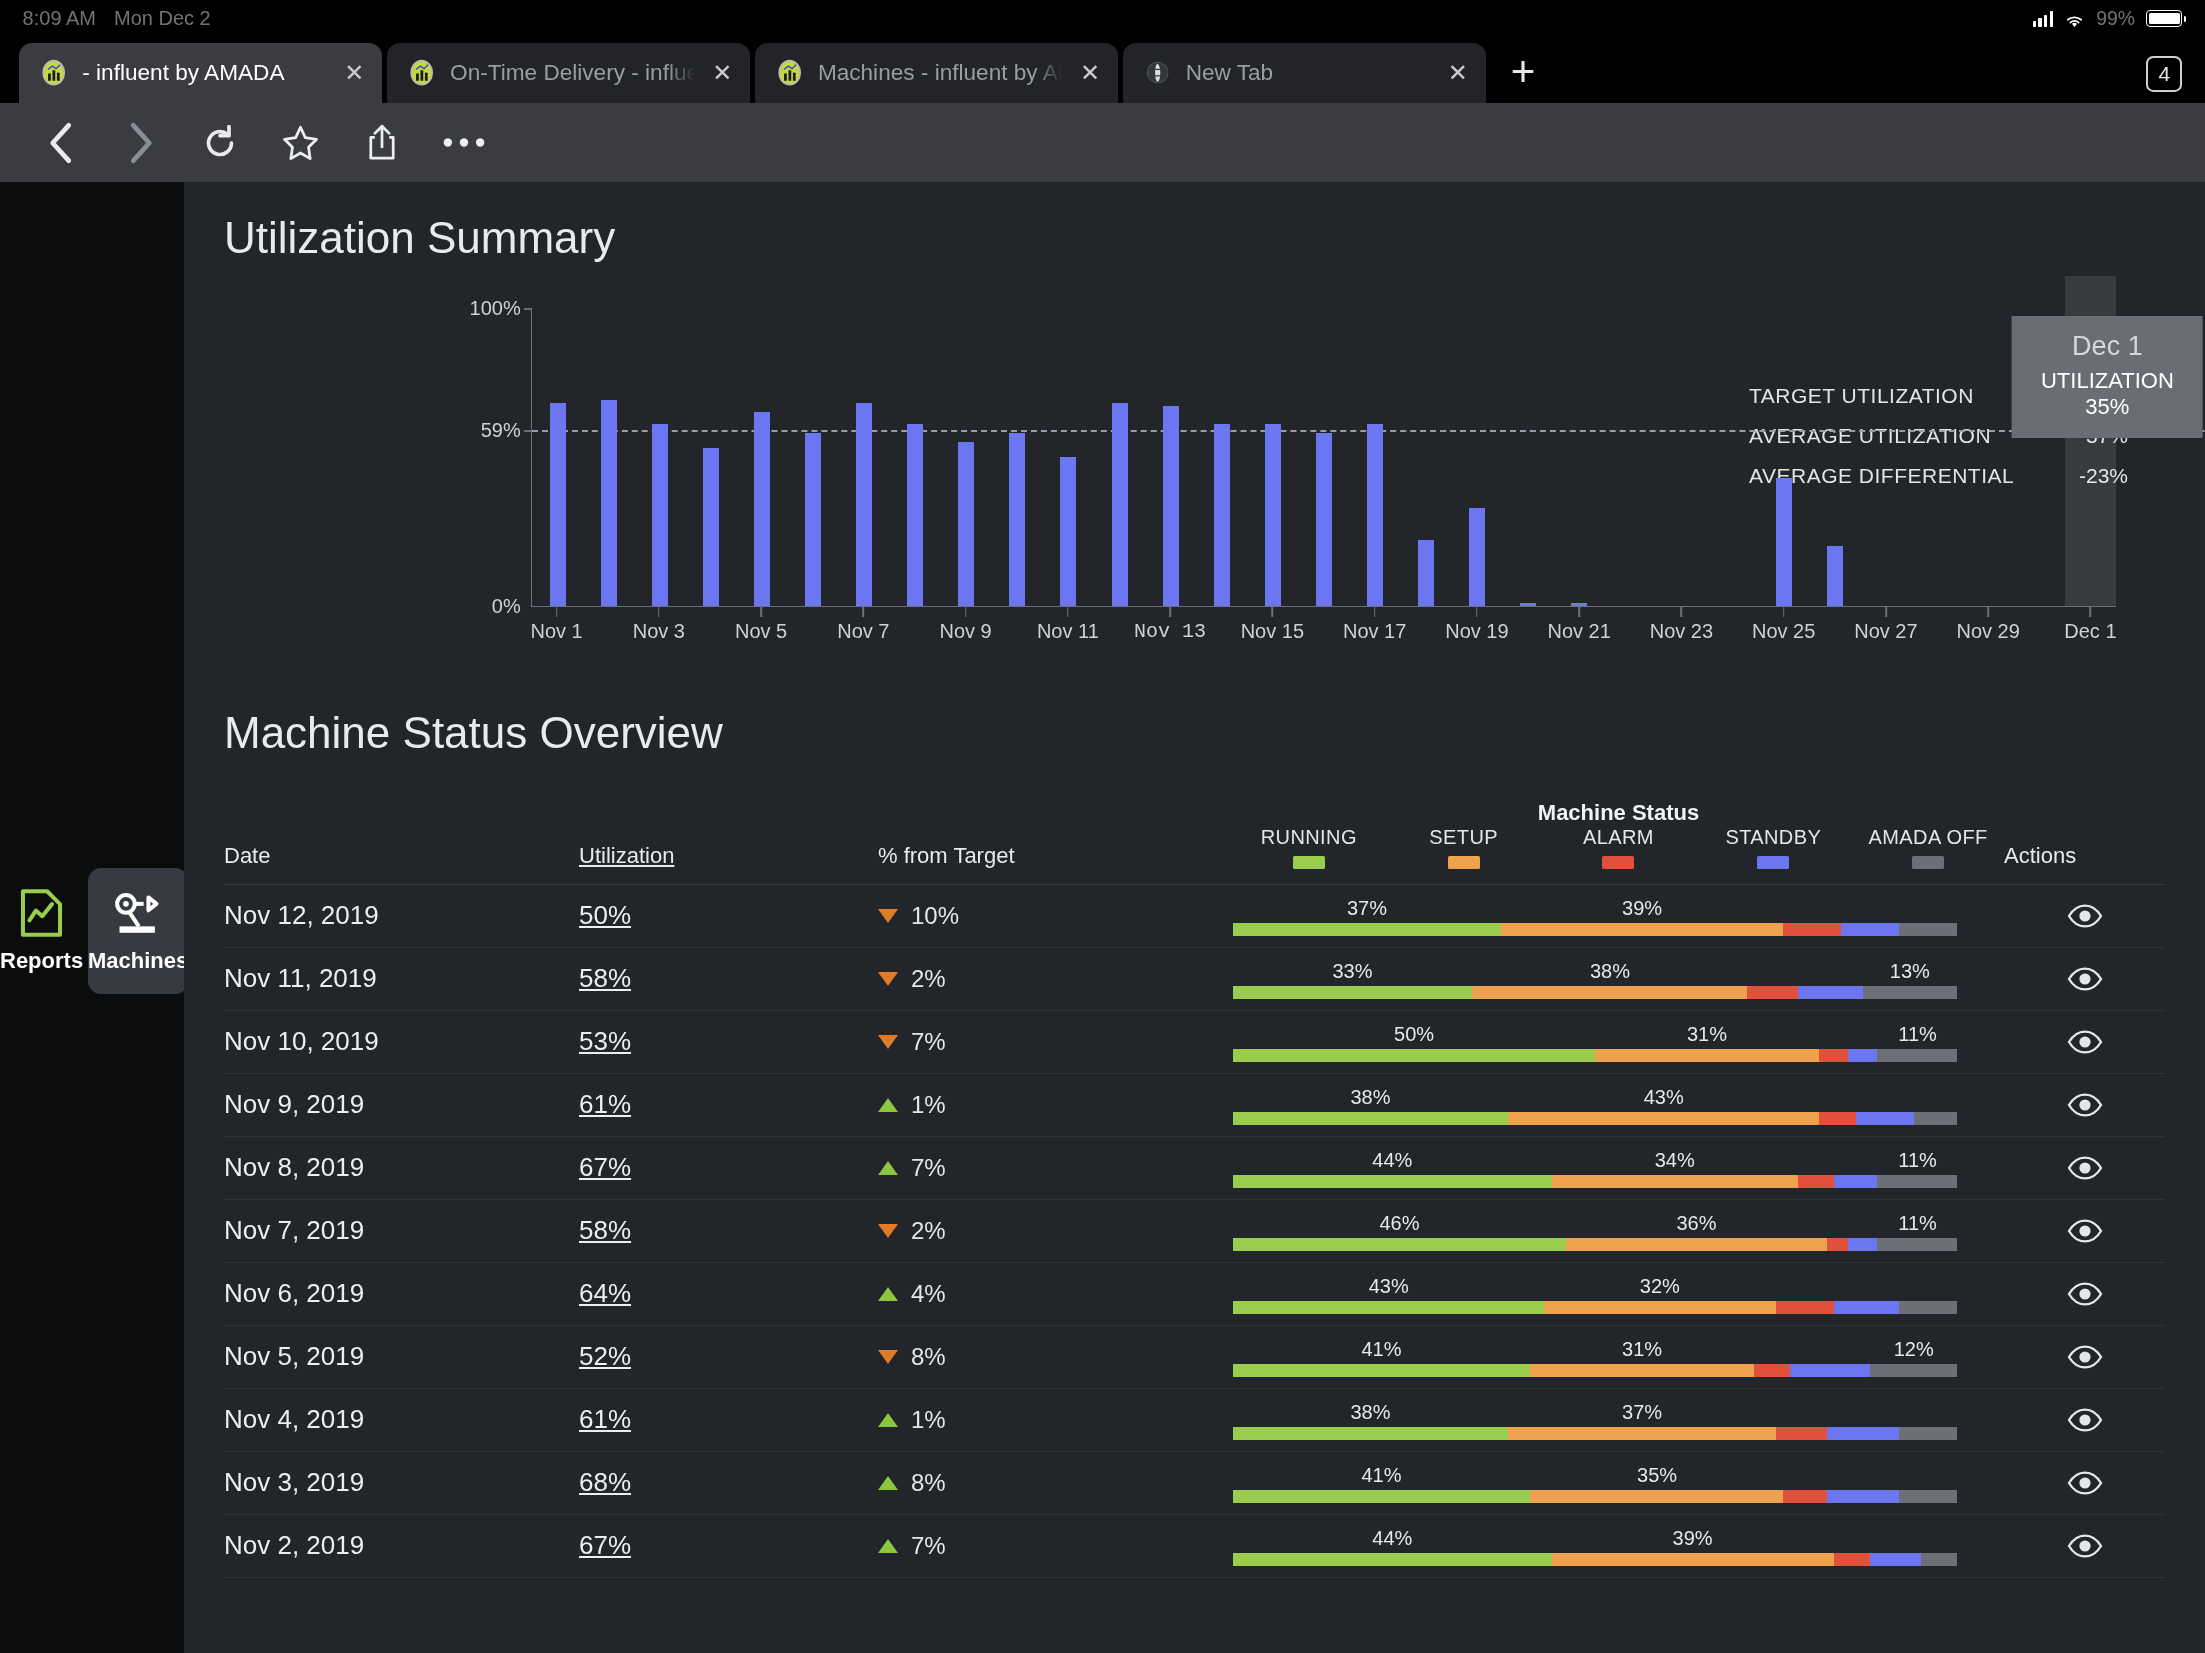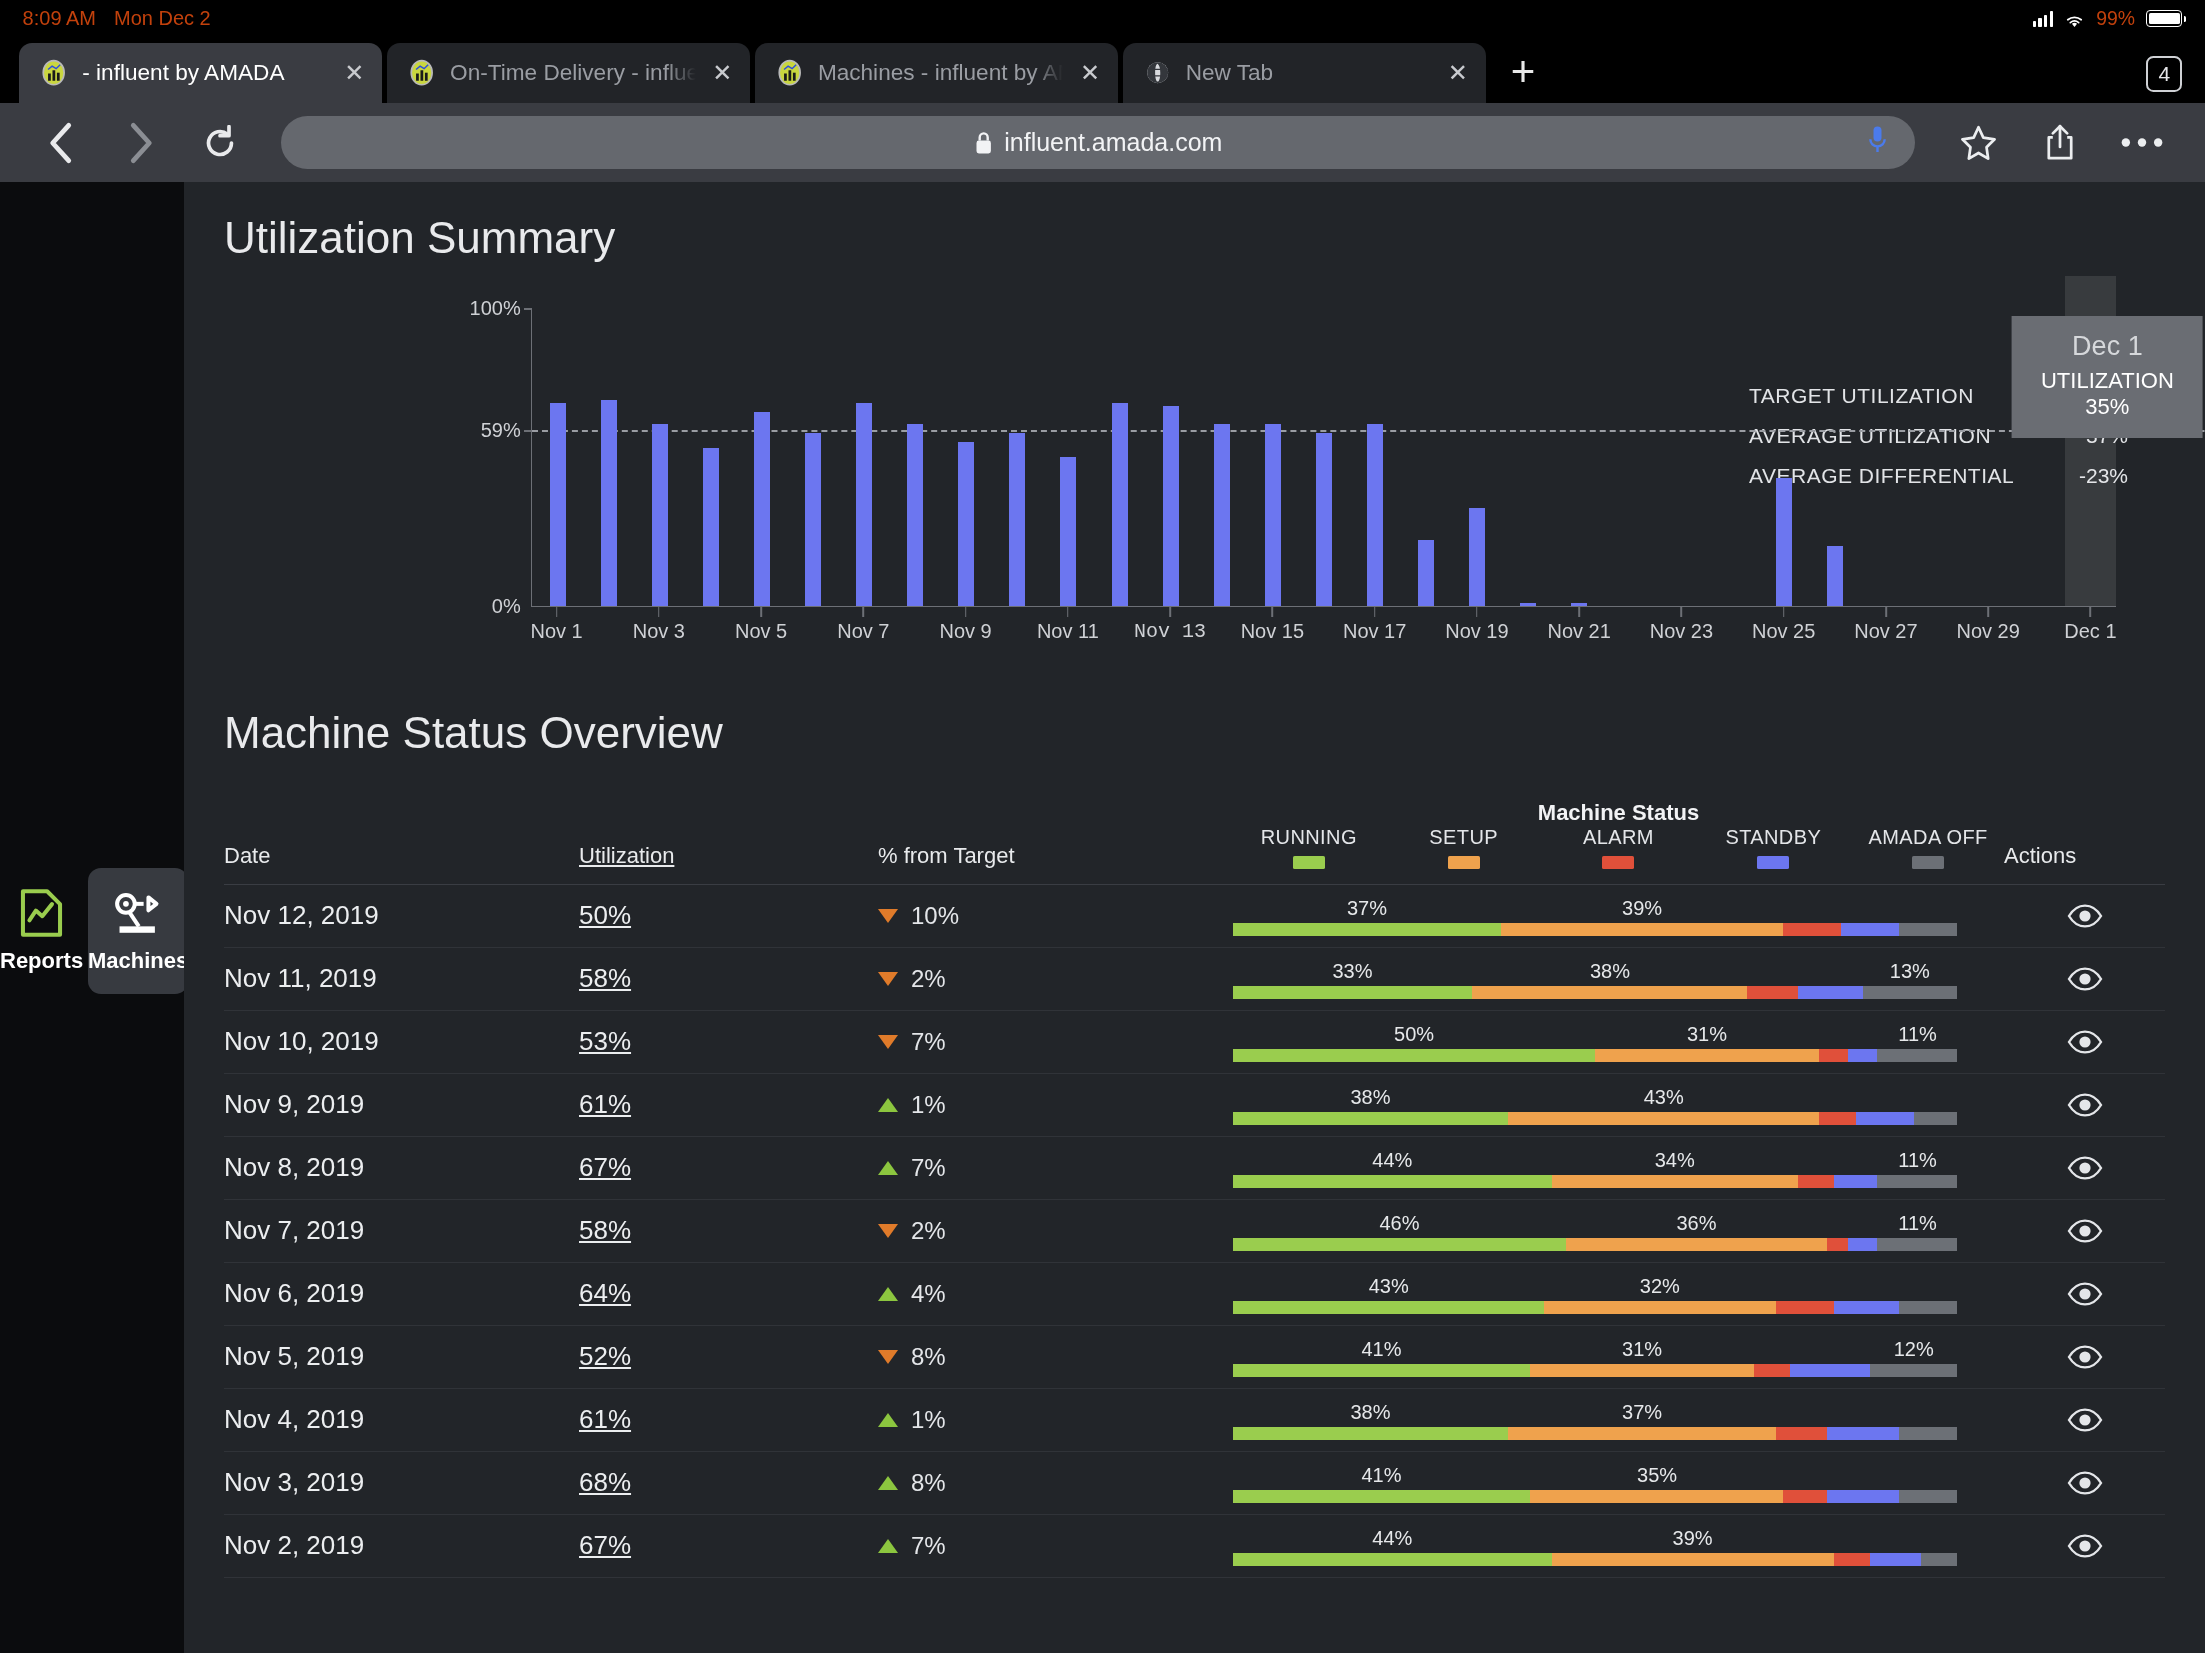--- a/index.html
+++ b/index.html
@@ -8,21 +8,21 @@
     background: #000;
     font-family: "Liberation Sans", sans-serif;
     overflow: hidden;
   }
 
   
   .status-bar {
     height: 37px; width: 100%;
     display: flex; align-items: center;
     padding: 0 22.6px;
-    color: #c2410c; font-size: 20px;
+    color: #737373; font-size: 20px;
     background: #000;
   }
   .status-left { display: flex; align-items: center; gap: 18px; }
   .status-right { margin-left: auto; display: flex; align-items: center; gap: 11.3px; }
   .sig-bars { display: flex; align-items: flex-end; gap: 2.4px; height: 16px; }
   .sig-bars i { display: block; width: 3.2px; background: #fff; border-radius: 0.8px; }
   .sig-bars i:nth-child(1){height:5.7px}
   .sig-bars i:nth-child(2){height:9px}
   .sig-bars i:nth-child(3){height:12px}
   .sig-bars i:nth-child(4){height:15.3px}
@@ -371,36 +371,20 @@
         <polyline points="10,8 30,30 10,52" stroke="#8b8e94" stroke-width="6" fill="none" stroke-linecap="round" stroke-linejoin="round"></polyline>
       </svg>
   </div>
   <div class="nav-btn">
     <svg width="36" height="36" viewBox="0 0 44 44">
         <path d="M36 22a14 14 0 11-5-10.7" stroke="#e9eaec" stroke-width="4.5" fill="none" stroke-linecap="round"></path>
         <polyline points="33,2 33,13 22,13" stroke="#e9eaec" stroke-width="4.5" fill="none" stroke-linecap="round" stroke-linejoin="round"></polyline>
       </svg>
   </div>
 
-  <div class="urlbar">
-    <span class="lock">
-      <svg width="19.4" height="24" viewBox="0 0 24 30">
-          <rect x="3" y="12" width="18" height="16" rx="3" fill="#f2f3f5"></rect>
-          <path d="M7 12V8a5 5 0 0110 0v4" stroke="#f2f3f5" stroke-width="3" fill="none"></path>
-        </svg>
-    </span>
-    <span>influent.amada.com</span>
-    <span class="mic">
-      <svg width="21" height="32" viewBox="0 0 26 40">
-          <rect x="8" y="3" width="10" height="19" rx="5" fill="#4b7bec"></rect>
-          <path d="M4 19a9 9 0 0018 0" stroke="#4b7bec" stroke-width="3" fill="none"></path>
-          <line x1="13" y1="28" x2="13" y2="35" stroke="#4b7bec" stroke-width="3"></line>
-        </svg>
-    </span>
-  </div>
 
   <div class="tb-icon">
     <svg width="37" height="37" viewBox="0 0 46 46">
         <polygon points="23,4 29,17 43,19 33,29 35,43 23,36 11,43 13,29 3,19 17,17" fill="none" stroke="#eceef0" stroke-width="3.4" stroke-linejoin="round"></polygon>
       </svg>
   </div>
   <div class="tb-icon">
     <svg width="34" height="40" viewBox="0 0 42 50">
         <path d="M12 18H7v26h28V18h-5" stroke="#eceef0" stroke-width="3.4" fill="none" stroke-linejoin="round"></path>
         <line x1="21" y1="4" x2="21" y2="30" stroke="#eceef0" stroke-width="3.4" stroke-linecap="round"></line>

